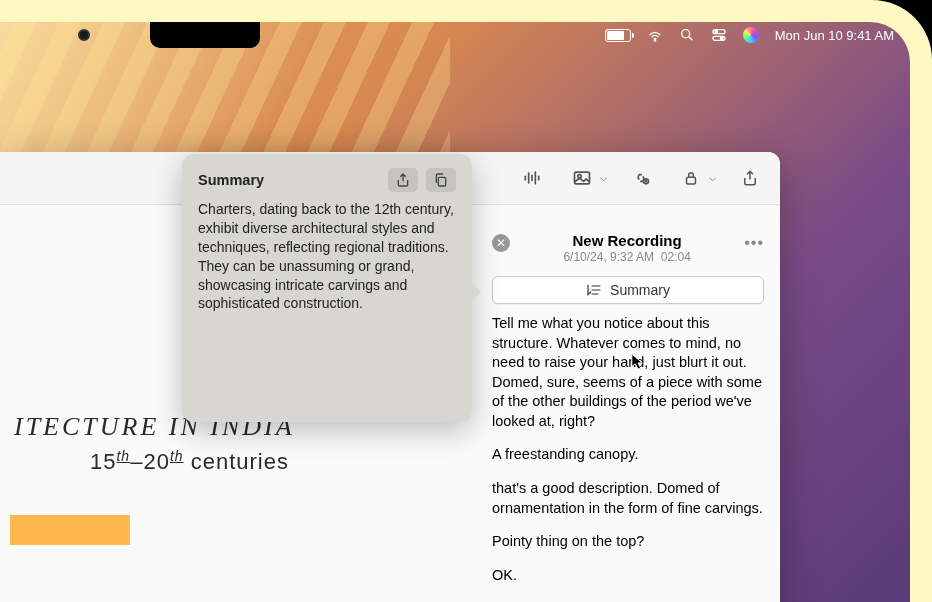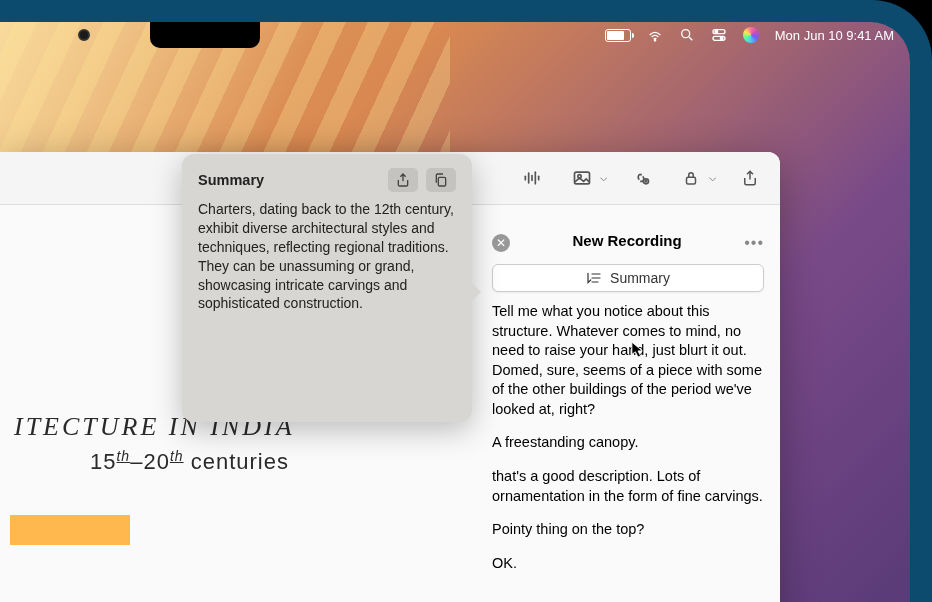--- a/index.html
+++ b/index.html
@@ -1,17 +1,17 @@
 <!DOCTYPE html>
 <html><head>
 <meta charset="utf-8">
 <style>
 *{margin:0;padding:0;box-sizing:border-box;font-family:-apple-system,BlinkMacSystemFont,"Helvetica Neue",sans-serif;}
 body{width:932px;height:602px;overflow:hidden;position:relative;background:#000;}
-.bezel{position:absolute;top:0;left:0;right:0;bottom:0;background:#0c4a6e;border-radius:0 60px 0 0;overflow:hidden;}
+.bezel{position:absolute;top:0;left:0;right:0;bottom:0;background:#fef9c3;border-radius:0 60px 0 0;overflow:hidden;}
 .screen{position:absolute;top:22px;left:0;right:22px;bottom:0;border-radius:0 40px 0 0;overflow:hidden;background:linear-gradient(135deg,#e8a866 0%,#d88850 30%,#7a4a88 70%,#5a3a78 100%);}
 .wallpaper-rays{position:absolute;top:0;left:0;width:400px;height:300px;background:linear-gradient(115deg,rgba(255,240,180,0.7) 0%,transparent 60%);}
 .wallpaper-rays::before{content:'';position:absolute;top:-50px;left:-50px;width:500px;height:200px;background:repeating-linear-gradient(115deg,rgba(255,230,150,0.3) 0px,rgba(255,230,150,0.3) 20px,transparent 20px,transparent 40px);}
 .notch{position:absolute;top:22px;left:150px;width:110px;height:26px;background:#000;border-radius:0 0 10px 10px;z-index:100;}
 .camera{position:absolute;top:29px;left:78px;width:12px;height:12px;background:#1a1a1a;border-radius:50%;border:2px solid #333;}
 .menubar{position:absolute;top:0;left:0;right:0;height:26px;display:flex;justify-content:flex-end;align-items:center;padding:0 16px;gap:16px;color:#fff;font-size:13px;}
 .menubar-icon{display:flex;align-items:center;justify-content:center;}
 .menubar svg{width:16px;height:16px;}
 .battery-icon{width:26px;height:13px;border:1.5px solid #fff;border-radius:3px;position:relative;}
 .battery-icon::after{content:'';position:absolute;right:-4px;top:3px;width:2px;height:5px;background:#fff;border-radius:0 2px 2px 0;}
@@ -141,20 +141,23 @@
           <span>15</span><sup>th</sup><span>–20</span><sup>th</sup><span> centuries</span>
         </div>
         <div class="hw-line3"></div>
       </div>
 
       <div class="recording-panel">
         <div class="rec-header">
           <div class="close-btn">✕</div>
           <div class="rec-title-block">
             <div class="rec-title">New Recording</div>
+            <div class="rec-meta">
+              <span>6/10/24, 9:32 AM</span>&nbsp;&nbsp;<span>02:04</span>
+            </div>
           </div>
           <div class="more-btn">•••</div>
         </div>
 
         <div class="summary-btn" style="position:relative;">
           <svg viewBox="0 0 24 20" fill="none" stroke="#333" stroke-width="1.8" stroke-linecap="round">
               <line x1="9" y1="4" x2="21" y2="4"></line>
               <line x1="9" y1="10" x2="21" y2="10"></line>
               <line x1="9" y1="16" x2="18" y2="16"></line>
               <path d="M3 3 V17 L7 13"></path>
@@ -163,21 +166,21 @@
           <div class="cursor">
             <svg viewBox="0 0 16 20">
                 <path d="M1 1 L1 15 L5 12 L8 18 L11 17 L8 11 L13 11 Z" fill="#000" stroke="#fff" stroke-width="1"></path>
               </svg>
           </div>
         </div>
 
         <div class="transcript">
           <p>Tell me what you notice about this structure. Whatever comes to mind, no need to raise your hand, just blurt it out. Domed, sure, seems of a piece with some of the other buildings of the period we've looked at, right?</p>
           <p>A freestanding canopy.</p>
-          <p>that's a good description. Lots of ornamentation in the form of fine carvings.</p>
+          <p>that's a good description. Domed of ornamentation in the form of fine carvings.</p>
           <p>Pointy thing on the top?</p>
           <p>OK.</p>
         </div>
       </div>
     </div>
 
     <div class="summary-popover">
       <div class="popover-arrow"></div>
       <div class="pop-header">
         <div class="pop-title">Summary</div>

